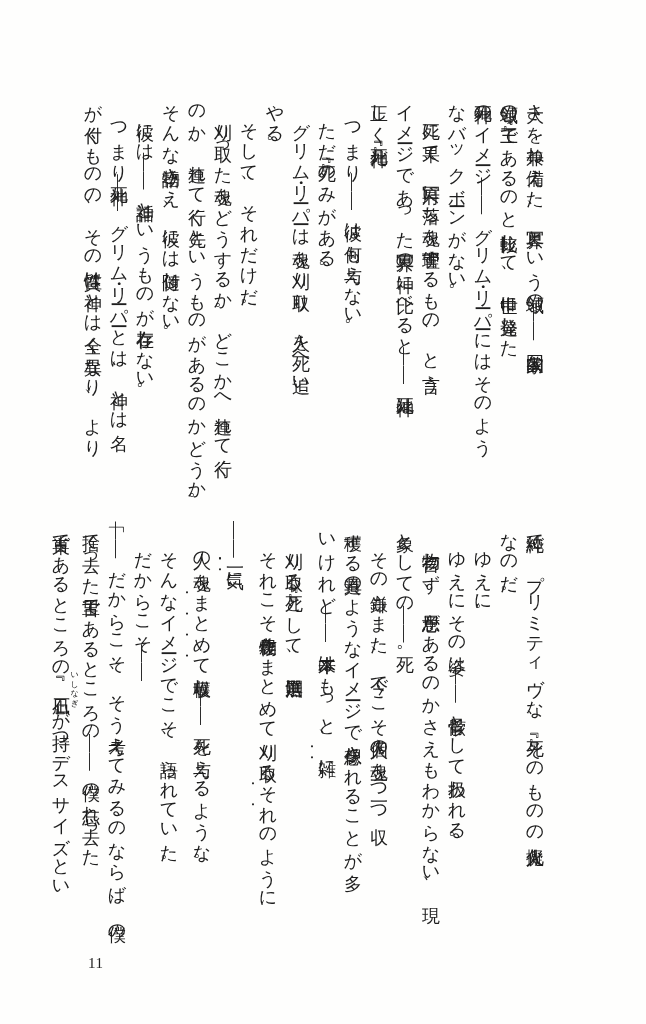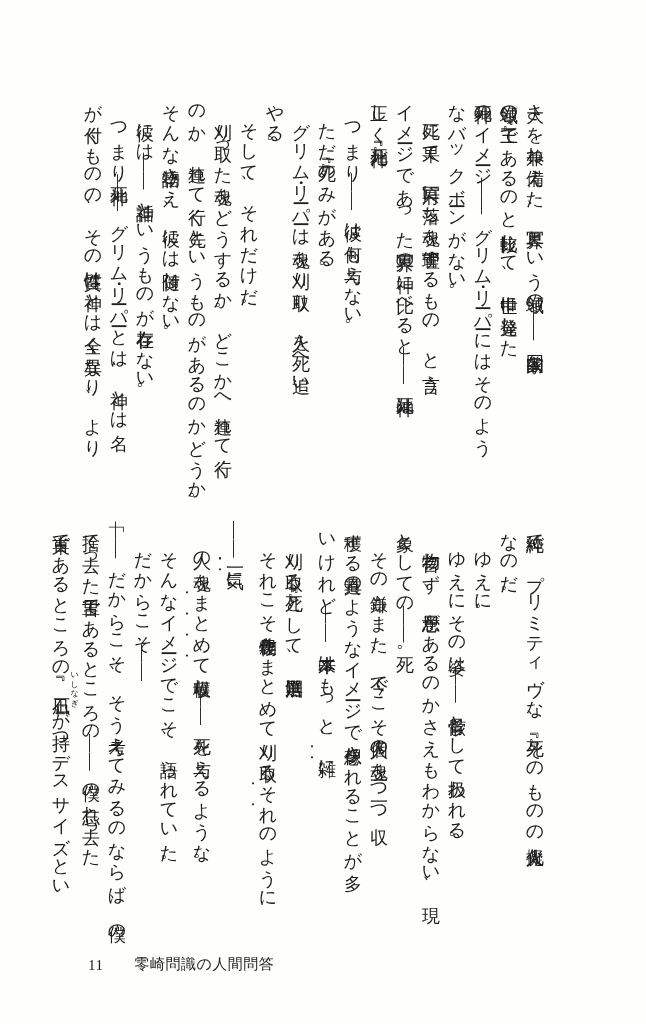--- a/index.html
+++ b/index.html
@@ -33,21 +33,21 @@
     -webkit-text-emphasis-position:under left;
     text-emphasis-position:under left;
   }
   ruby { ruby-align:center; }
   ruby rt { font-size:8px; letter-spacing:0; }
   .footer {
     position:absolute;
     top:955px; left:88px;
     display:flex;
     align-items:flex-end;
-    gap:31px;
+    gap:42px;
     font-family:"Liberation Serif","DejaVu Serif",serif;
     font-size:15px;
     color:#222222;
     letter-spacing:0.5px;
   }
 </style>
 </head>
 <body>
 
 <div class="page">
@@ -89,16 +89,15 @@
       <p class="indent"><span>人の魂を</span><span class="em">まとめて</span><span>収穫し——死を与えるような。</span></p>
       <p class="indent"><span>そんなイメージでこそ、語られていた。</span></p>
       <p class="indent"><span>だからこそ——</span></p>
       <p><span>「——だからこそ、そう考えてみるのならば、僕の</span></p>
       <p><span>捨て去った古里であるところの——僕の忘れ去った</span></p>
       <p><span>古巣であるところの『</span><ruby>石凪<rt>いしなぎ</rt></ruby><span>』が持つデスサイズとい</span></p>
     </div>
 
   <div class="footer">
     <span>11</span>
-    <span>零崎問識の人間問答</span>
   </div>
 
 </div>
 
 </body></html>

